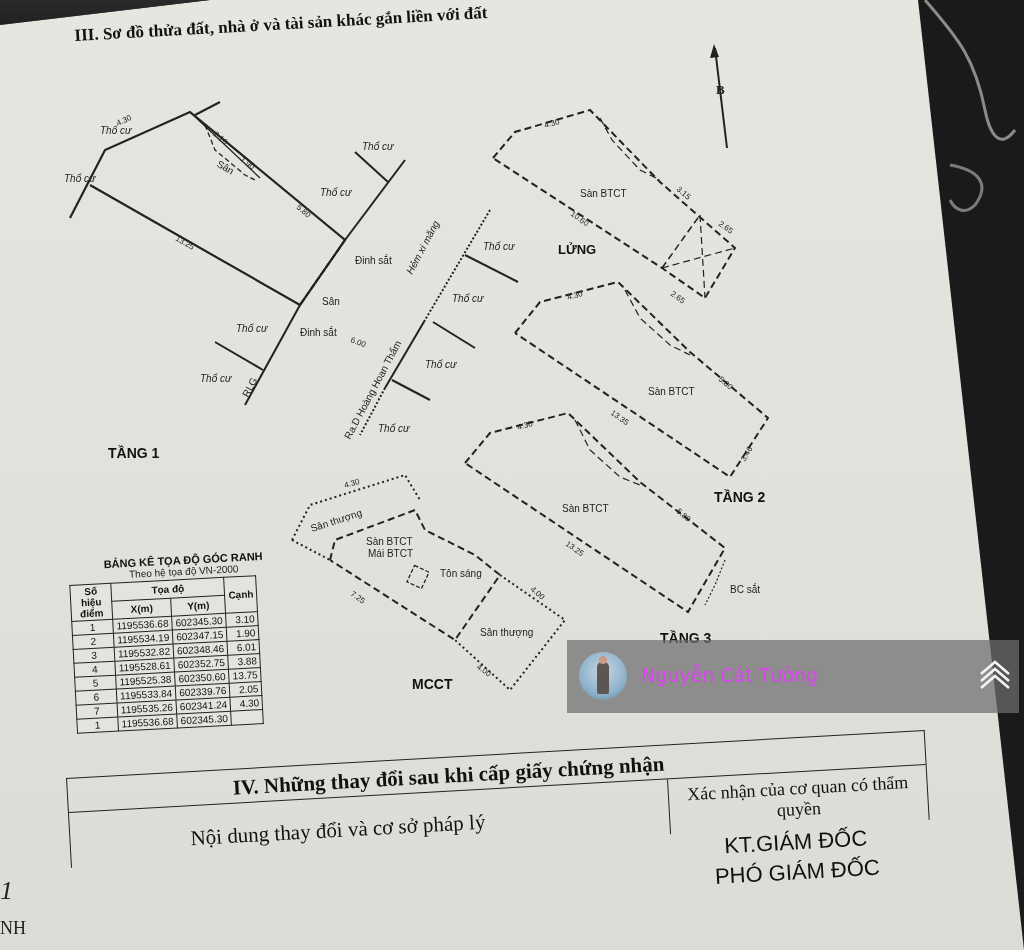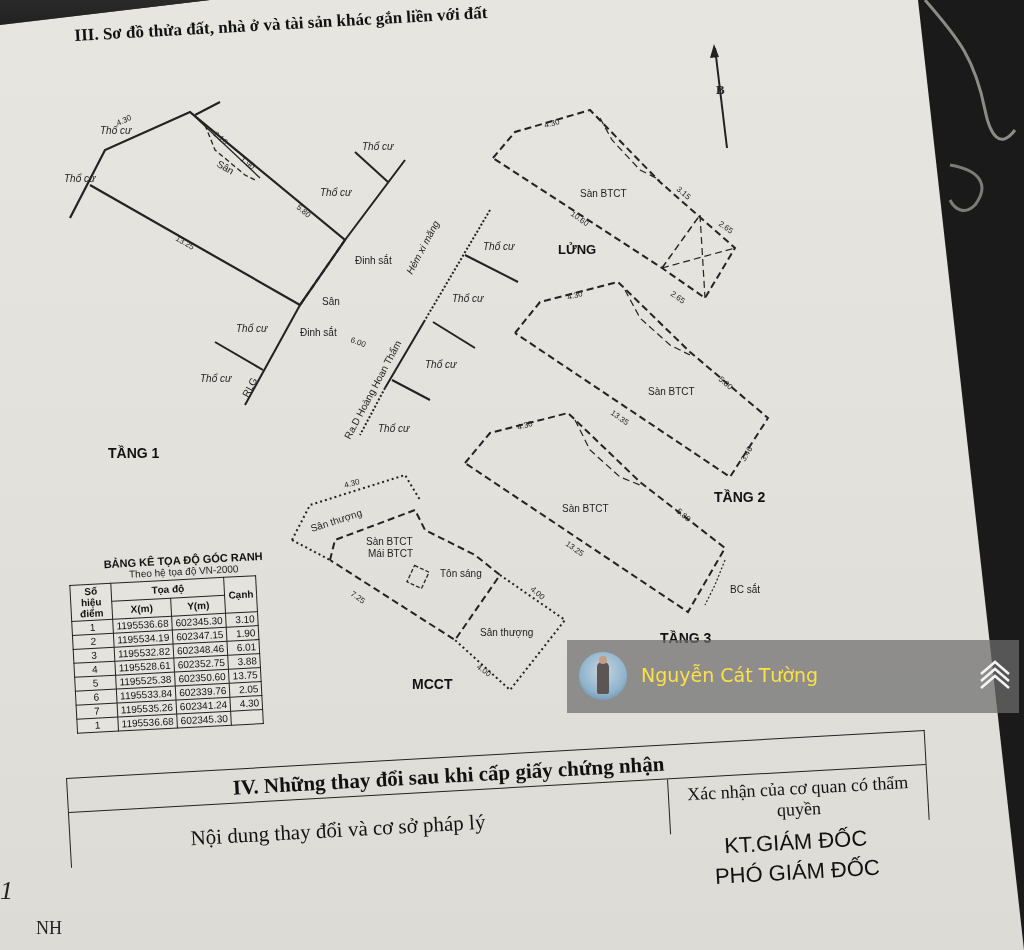--- a/index.html
+++ b/index.html
@@ -28,21 +28,21 @@
   .ch-title{font-weight:bold;font-size:21px;padding:6px 0 2px 165px;border-bottom:1.5px solid #222;}
   .ch-row{display:flex;}
   .ch-left{flex:0 0 600px;border-right:1.5px solid #222;font-size:21px;padding:20px 0 10px 120px;box-sizing:border-box;}
   .ch-right{flex:1;font-size:18px;text-align:center;padding:6px 0;}
   .ch-sign{position:absolute;left:600px;top:90px;width:250px;text-align:center;font-family:"Liberation Sans",sans-serif;font-size:22px;line-height:30px;}
   .margin-mark{position:absolute;left:0;font-family:"Liberation Serif",serif;color:#222;}
   .banner{position:absolute;left:567px;top:640px;width:452px;height:73px;background:rgba(110,110,110,0.72);}
   .avatar{position:absolute;left:12px;top:12px;width:48px;height:48px;border-radius:50%;background:radial-gradient(circle at 50% 40%,#c7d6e0,#8fb4cc 60%,#5a7e96);overflow:hidden;}
   .avatar .fig{position:absolute;left:18px;top:10px;width:12px;height:32px;background:#5c5552;border-radius:5px 5px 2px 2px;}
   .avatar .head{position:absolute;left:20px;top:4px;width:8px;height:8px;border-radius:50%;background:#c89c84;}
-  .banner-name{position:absolute;left:74px;top:24px;font-size:19px;color:#fde047;font-family:"DejaVu Sans",sans-serif;}
+  .banner-name{position:absolute;left:74px;top:24px;font-size:19px;color:#d946ef;font-family:"DejaVu Sans",sans-serif;}
   .banner-logo{position:absolute;right:6px;top:18px;width:36px;height:36px;}
 </style>
 </head>
 <body>
 
 <div class="bg-marble">
   <svg width="1024" height="950" style="position:absolute;left:0;top:0">
     <path d="M925 0 C960 40 975 60 985 110 C990 135 1000 150 1015 130" stroke="#bdbdb6" stroke-width="3" fill="none" opacity="0.7"></path>
     <path d="M950 165 C980 170 990 185 975 205 C965 215 955 210 950 200" stroke="#bdbdb6" stroke-width="3" fill="none" opacity="0.6"></path>
   </svg>
@@ -244,21 +244,21 @@
       <div class="ch-right">Xác nhận của cơ quan có thẩm quyền</div>
     </div>
   </div>
   <div class="ch-sign">
     <div>KT.GIÁM ĐỐC</div>
     <div>PHÓ GIÁM ĐỐC</div>
   </div>
 </div>
 
 <div class="margin-mark" style="top:876px;font-size:26px;font-style:italic;">1</div>
-<div class="margin-mark" style="top:918px;font-size:18px;padding-left:36px;">NH</div>
+<div class="margin-mark" style="top:918px;font-size:18px;">NH</div>
 
 <div class="banner">
   <div class="avatar">
       <div class="fig"></div>
       <div class="head"></div>
     </div>
   <div class="banner-name">Nguyễn Cát Tường</div>
   <svg class="banner-logo" viewBox="0 0 36 36">
     <polyline points="4,16 18,4 32,16" stroke="#f4f4f4" stroke-width="2.5" fill="none"></polyline>
     <polyline points="4,23 18,11 32,23" stroke="#f4f4f4" stroke-width="2.5" fill="none"></polyline>

